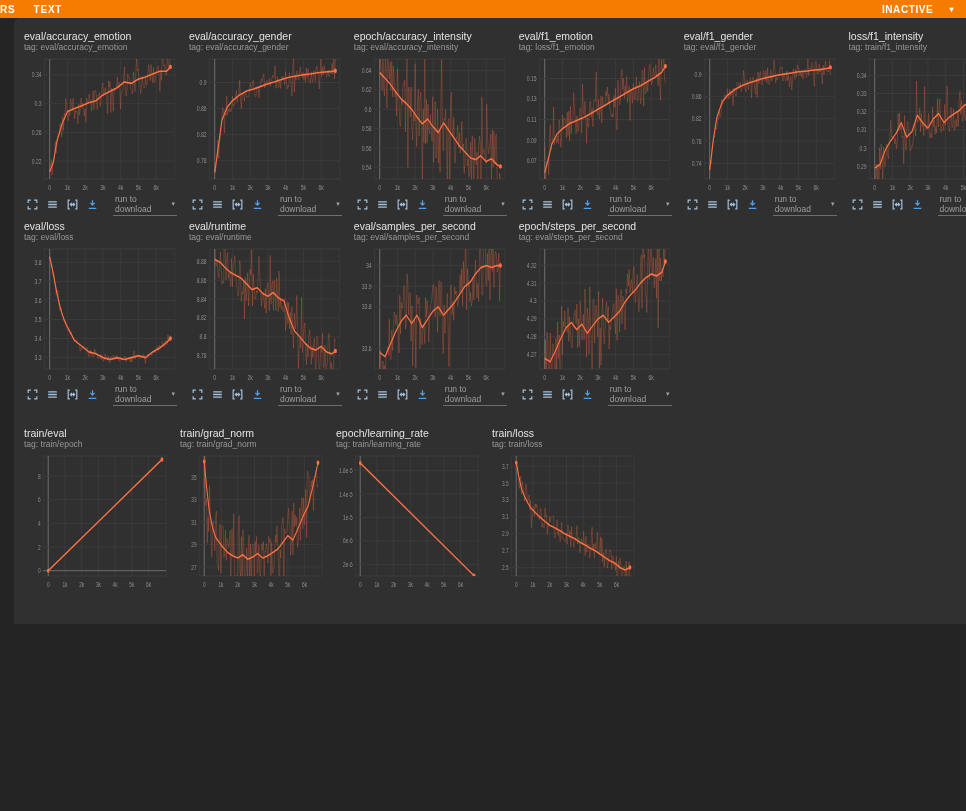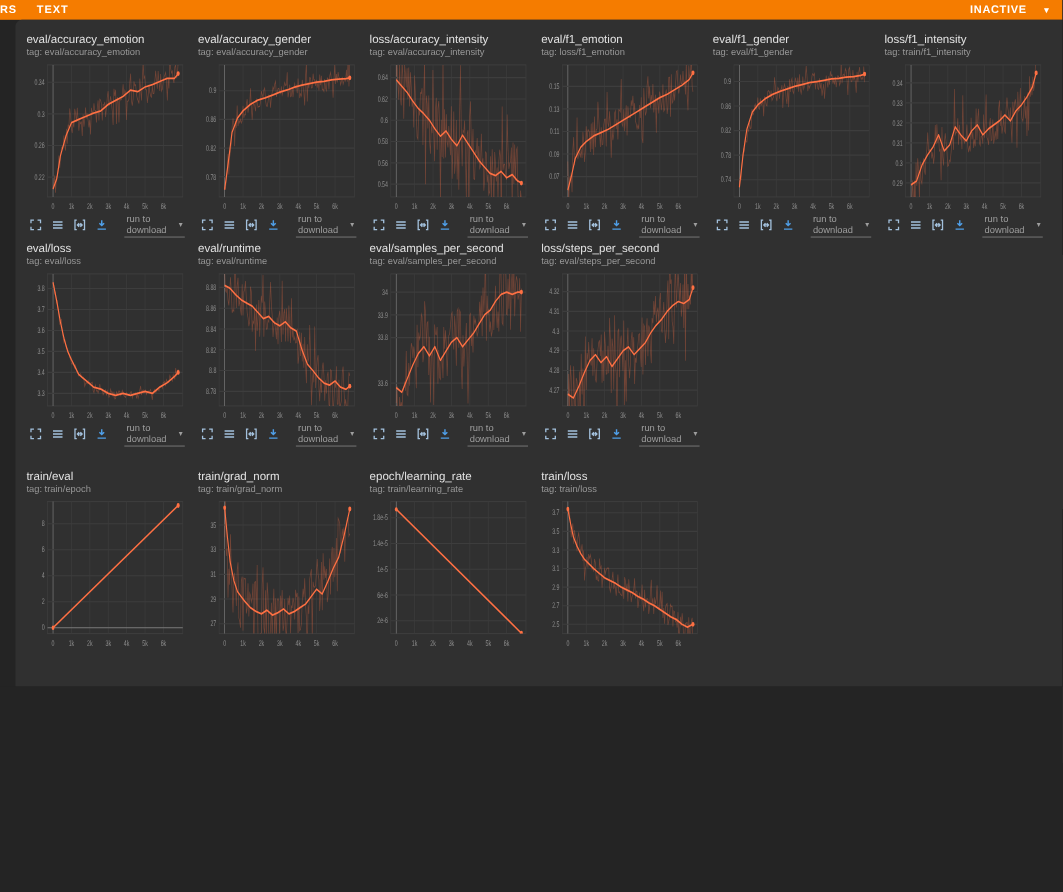--- a/index.html
+++ b/index.html
@@ -21,21 +21,21 @@
   .card{padding:2px 2px 0;}
   .card-title{color:#e2e2e2;font-size:10.5px;line-height:12px;white-space:nowrap;overflow:hidden;}
   .card-tag{color:#979797;font-size:8.5px;line-height:9px;margin:1px 0 2px;white-space:nowrap;overflow:hidden;}
   svg.chart{width:100%;height:140px;display:block;}
   svg.chart text{font-family:"Liberation Sans",sans-serif;}
 
   .card-toolbar{display:flex;align-items:center;gap:7px;height:17px;padding:2px 2px 0;}
   .icon{display:inline-flex;cursor:pointer;}
   .icon svg{width:13px;height:13px;display:block;}
   .tspacer{flex:1;}
-  .run-select{display:flex;align-items:center;gap:8px;border-bottom:1px solid #6e6e6e;padding:0 2px 1px;cursor:pointer;}
+  .run-select{display:flex;align-items:center;gap:20px;border-bottom:1px solid #6e6e6e;padding:0 2px 1px;cursor:pointer;}
   .run-label{color:#9e9e9e;font-size:8.5px;}
   .run-caret{color:#9e9e9e;font-size:7px;}
 
   .section-header{background:#3a3a3a;height:23px;display:flex;align-items:center;padding-left:16px;margin:6px 12px 2px 0;border-radius:2px;color:#e6e6e6;font-size:11px;cursor:pointer;}
 </style>
 </head>
 <body>
 
 <div class="screen">
 
@@ -178,21 +178,21 @@
       </span>
       <span class="tspacer"></span>
       <span class="run-select">
         <span class="run-label">run to download</span>
         <span class="run-caret">▾</span>
       </span>
     </div>
   </div>
 
   <div class="card">
-    <div class="card-title">loss/accuracy_intensity</div>
+    <div class="card-title">epoch/accuracy_intensity</div>
     <div class="card-tag">tag: eval/accuracy_intensity</div>
     <svg class="chart" preserveAspectRatio="none" viewBox="0 0 228 140">
               <defs>
                 <clipPath id="clip2">
                   <rect x="30" y="5" width="192" height="120"></rect>
                 </clipPath>
               </defs>
               <rect x="30" y="5" width="192" height="120" fill="none" stroke="#3d3d3d" stroke-width="1"></rect>
               <line x1="37.83673469387755" y1="5" x2="37.83673469387755" y2="125" stroke="#7a7a7a" stroke-width="1"></line>
               <text x="37.83673469387755" y="136" text-anchor="middle" fill="#8d8d8d" font-size="7.5">0</text>
@@ -653,21 +653,21 @@
       </span>
       <span class="tspacer"></span>
       <span class="run-select">
         <span class="run-label">run to download</span>
         <span class="run-caret">▾</span>
       </span>
     </div>
   </div>
 
   <div class="card">
-    <div class="card-title">loss/steps_per_second</div>
+    <div class="card-title">epoch/steps_per_second</div>
     <div class="card-tag">tag: eval/steps_per_second</div>
     <svg class="chart" preserveAspectRatio="none" viewBox="0 0 228 140">
               <defs>
                 <clipPath id="clip9">
                   <rect x="30" y="5" width="192" height="120"></rect>
                 </clipPath>
               </defs>
               <rect x="30" y="5" width="192" height="120" fill="none" stroke="#3d3d3d" stroke-width="1"></rect>
               <line x1="37.83673469387755" y1="5" x2="37.83673469387755" y2="125" stroke="#7a7a7a" stroke-width="1"></line>
               <text x="37.83673469387755" y="136" text-anchor="middle" fill="#8d8d8d" font-size="7.5">0</text>

